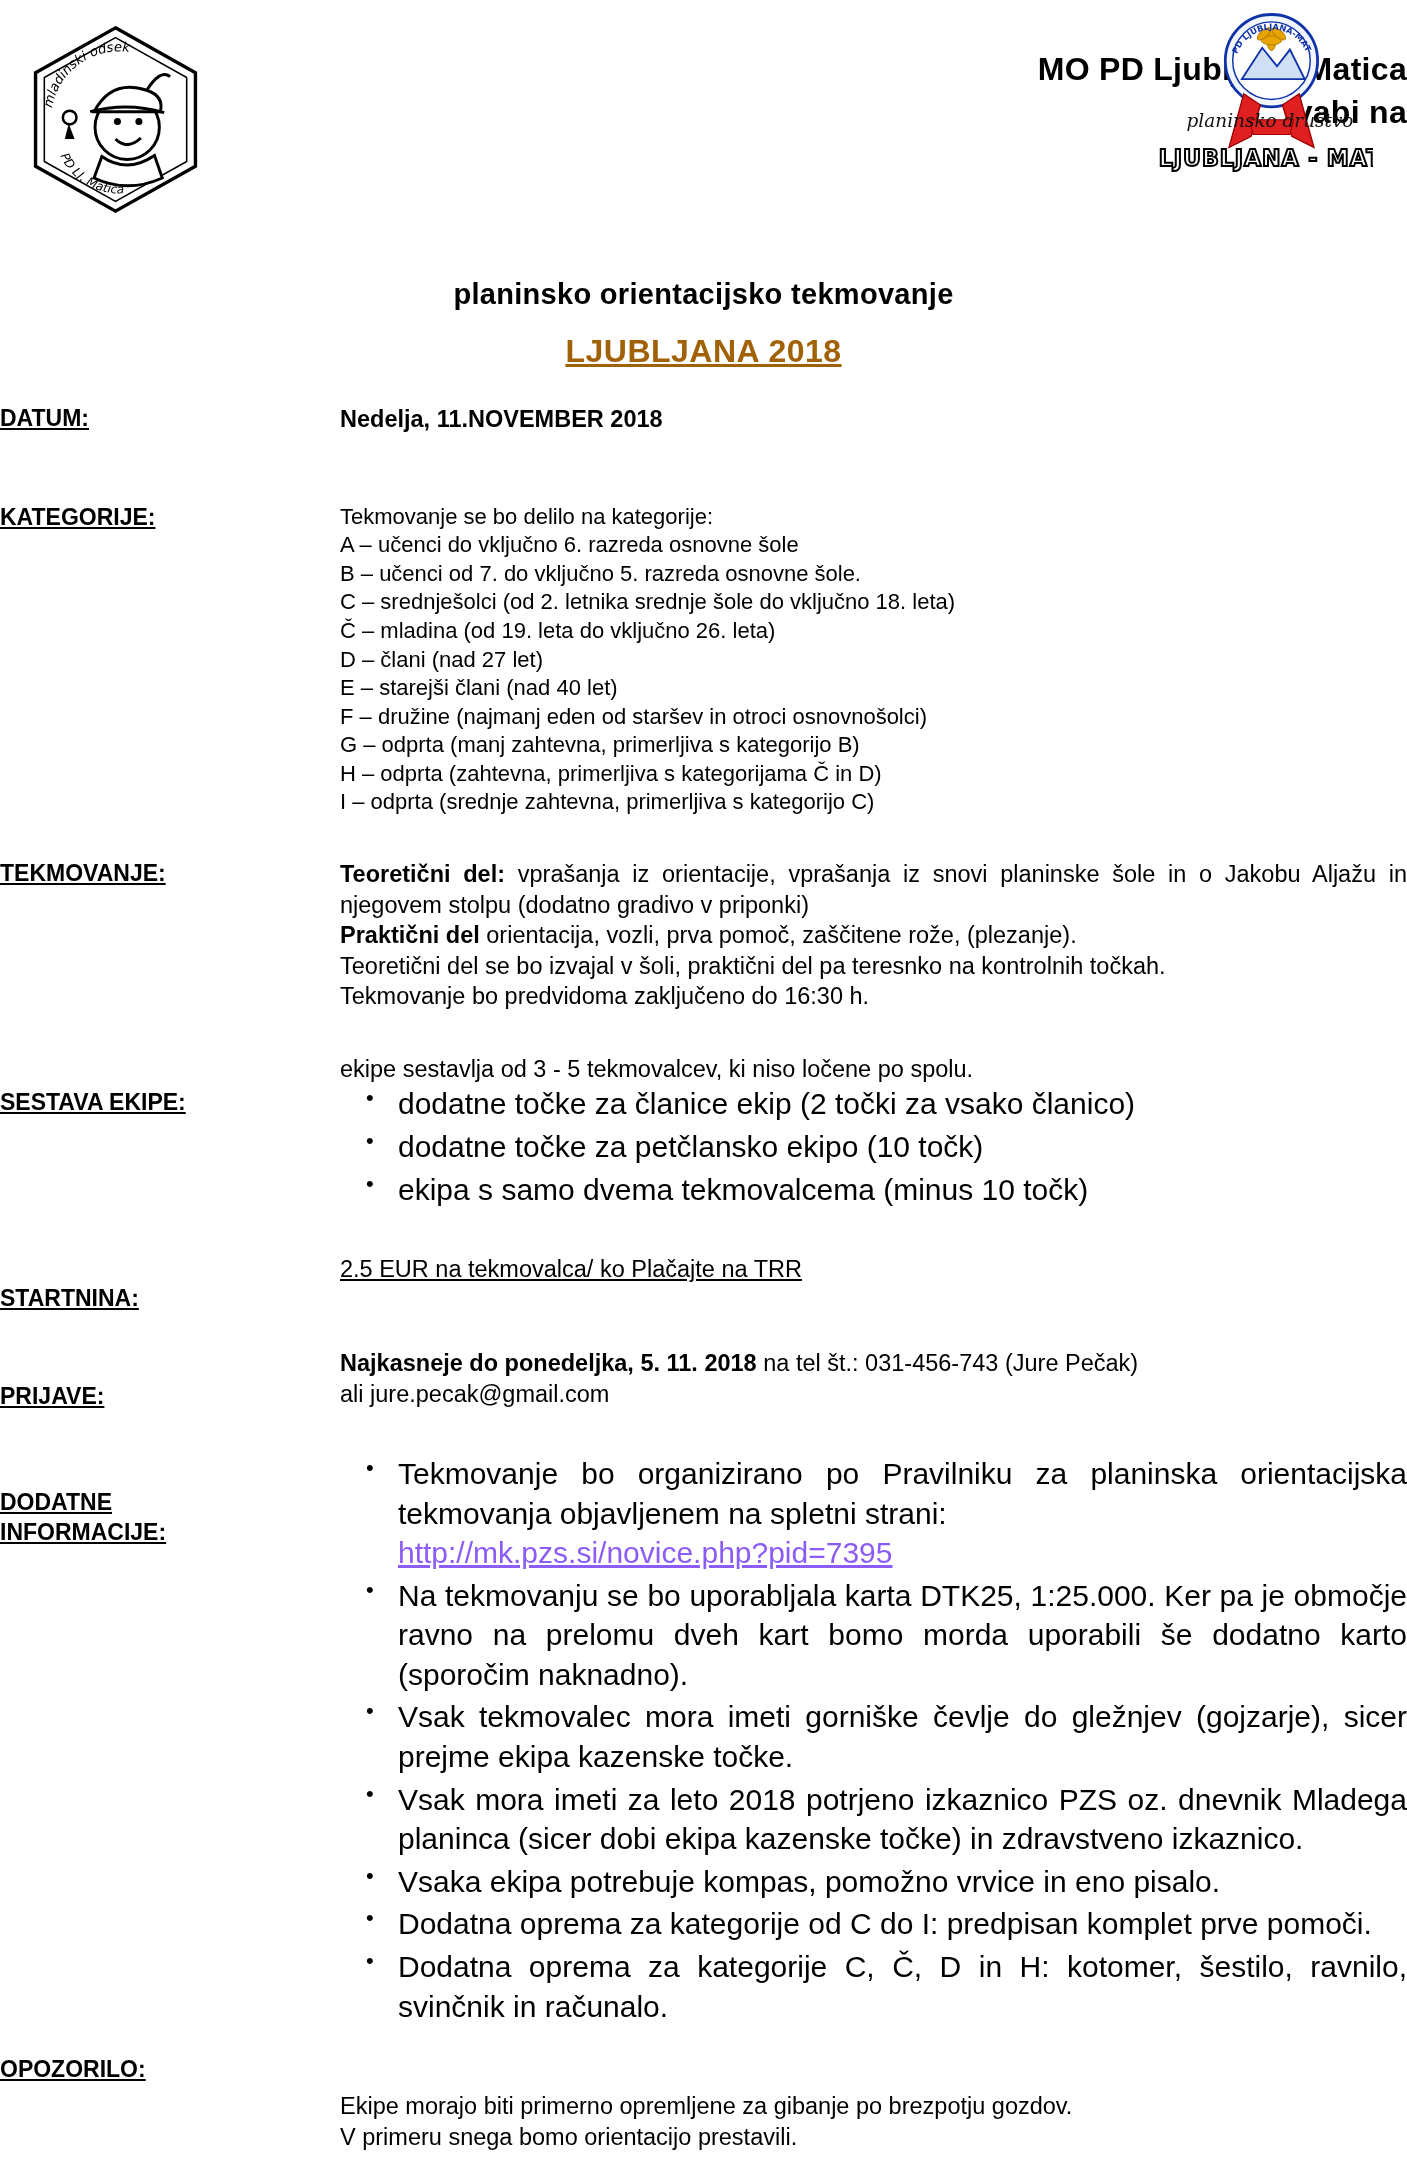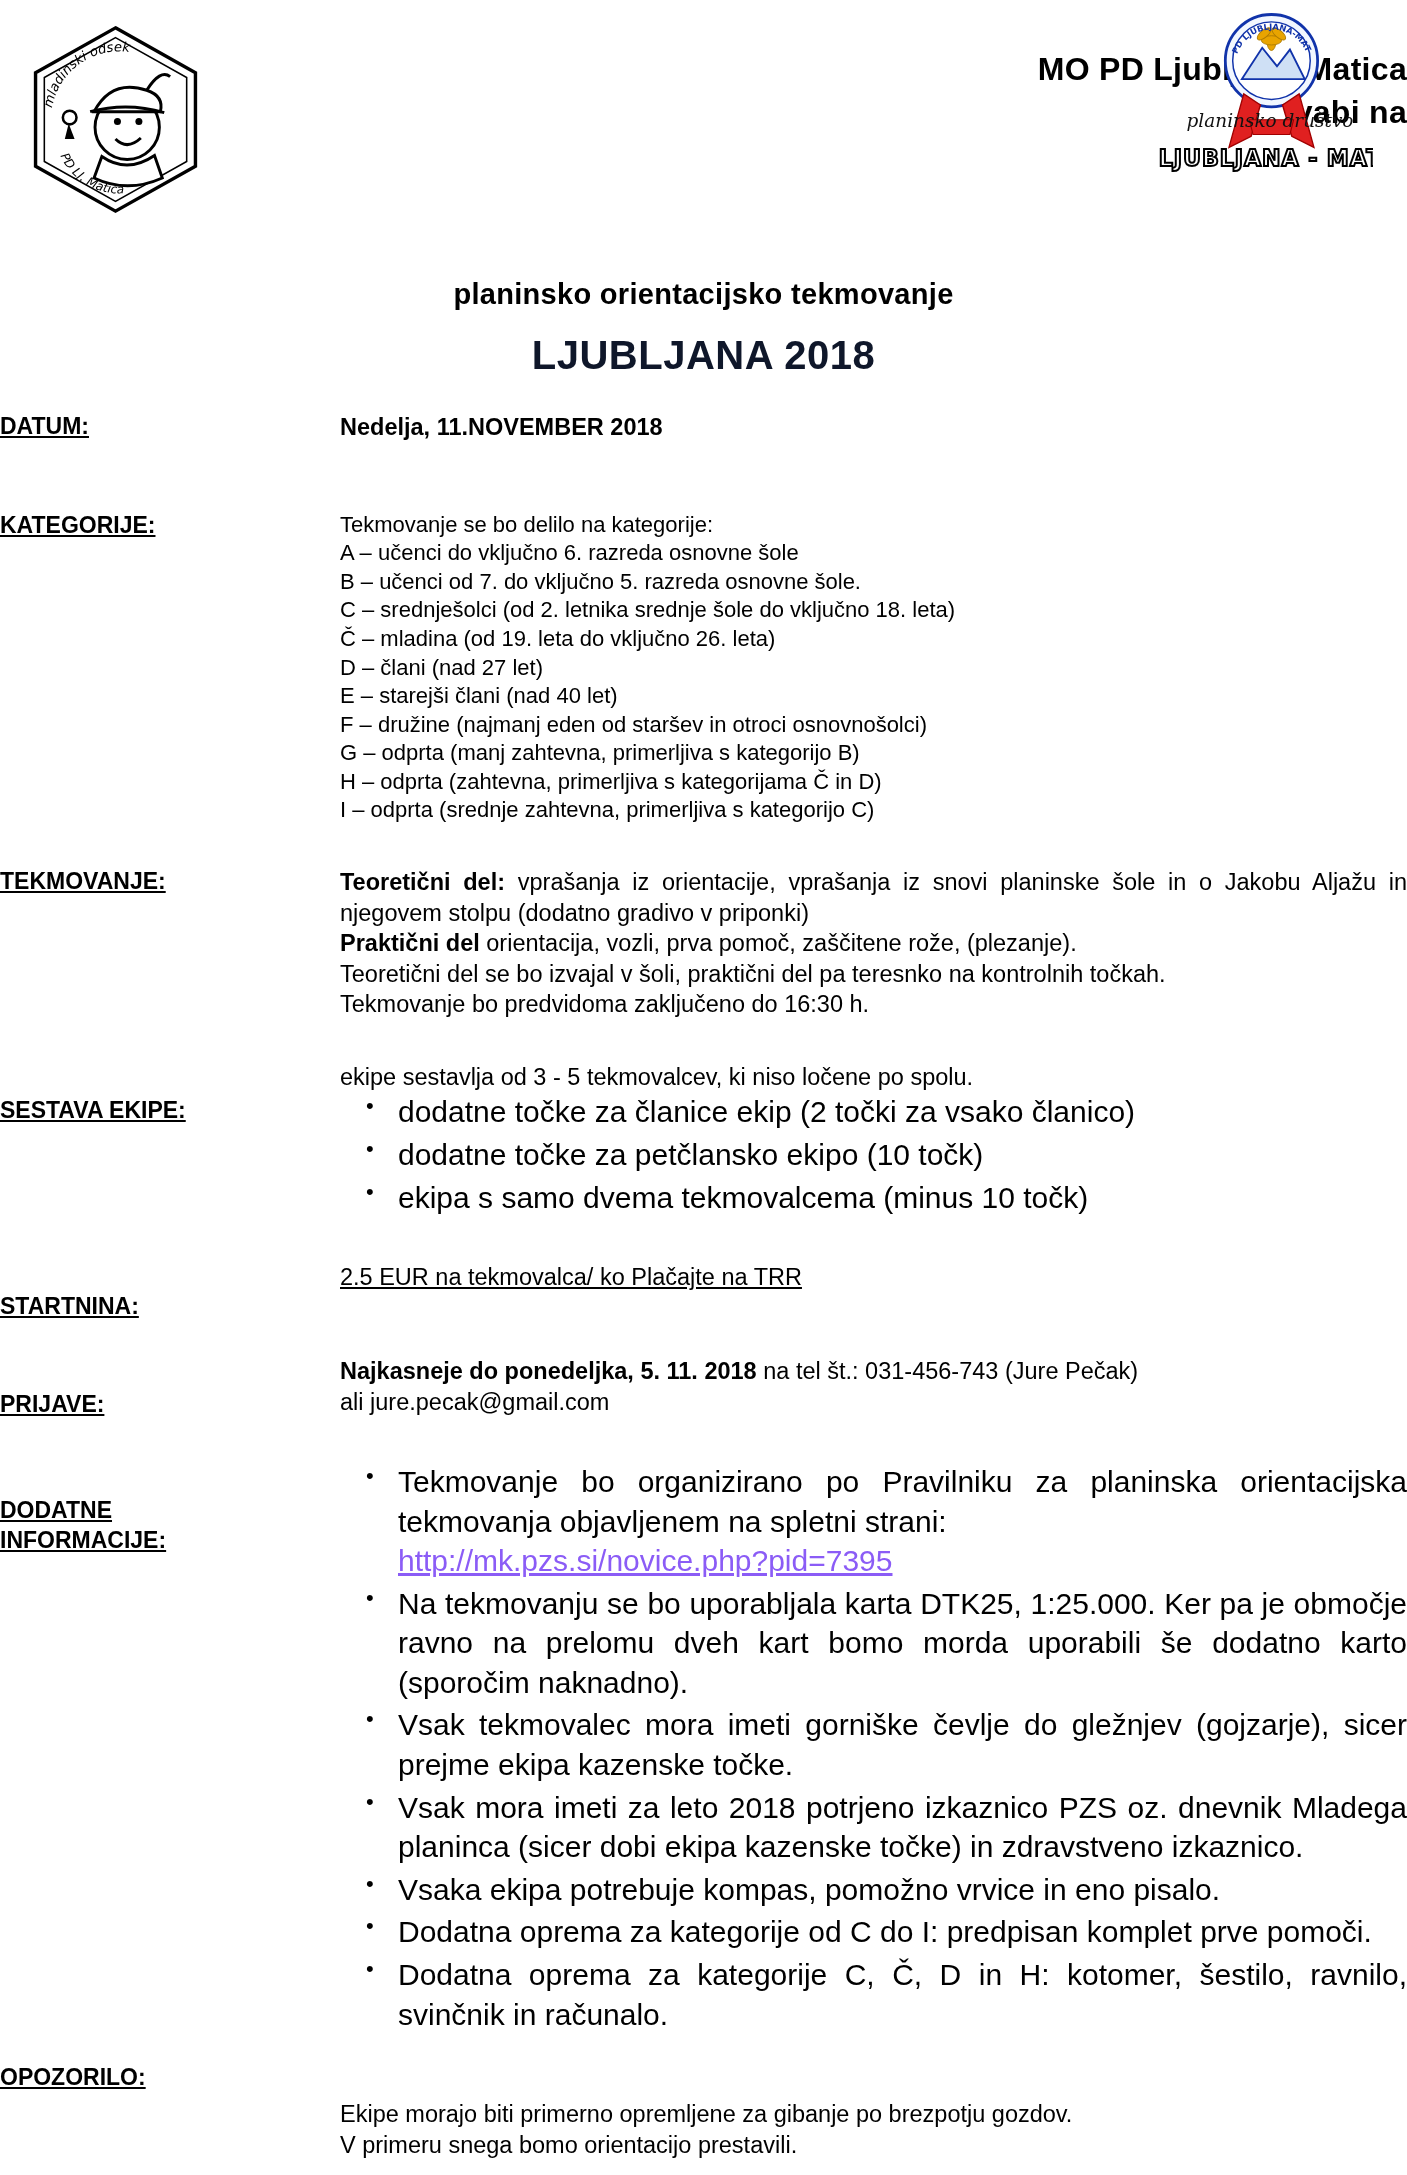--- a/index.html
+++ b/index.html
@@ -57,23 +57,24 @@
   
   .subtitle {
     text-align: center;
     font-size: 29px;
     font-weight: bold;
     letter-spacing: 0.3px;
     margin-top: 8px;
   }
   .maintitle {
     text-align: center;
-    font-size: 40px;
+    font-size: 32px;
     font-weight: bold;
-    color: #0f172a;
+    color: #a16207;
+    text-decoration: underline;
     margin-top: 22px;
     letter-spacing: 0.5px;
   }
 
   
   table.doc {
     width: 100%;
     border-collapse: collapse;
     margin-top: 34px;
   }

